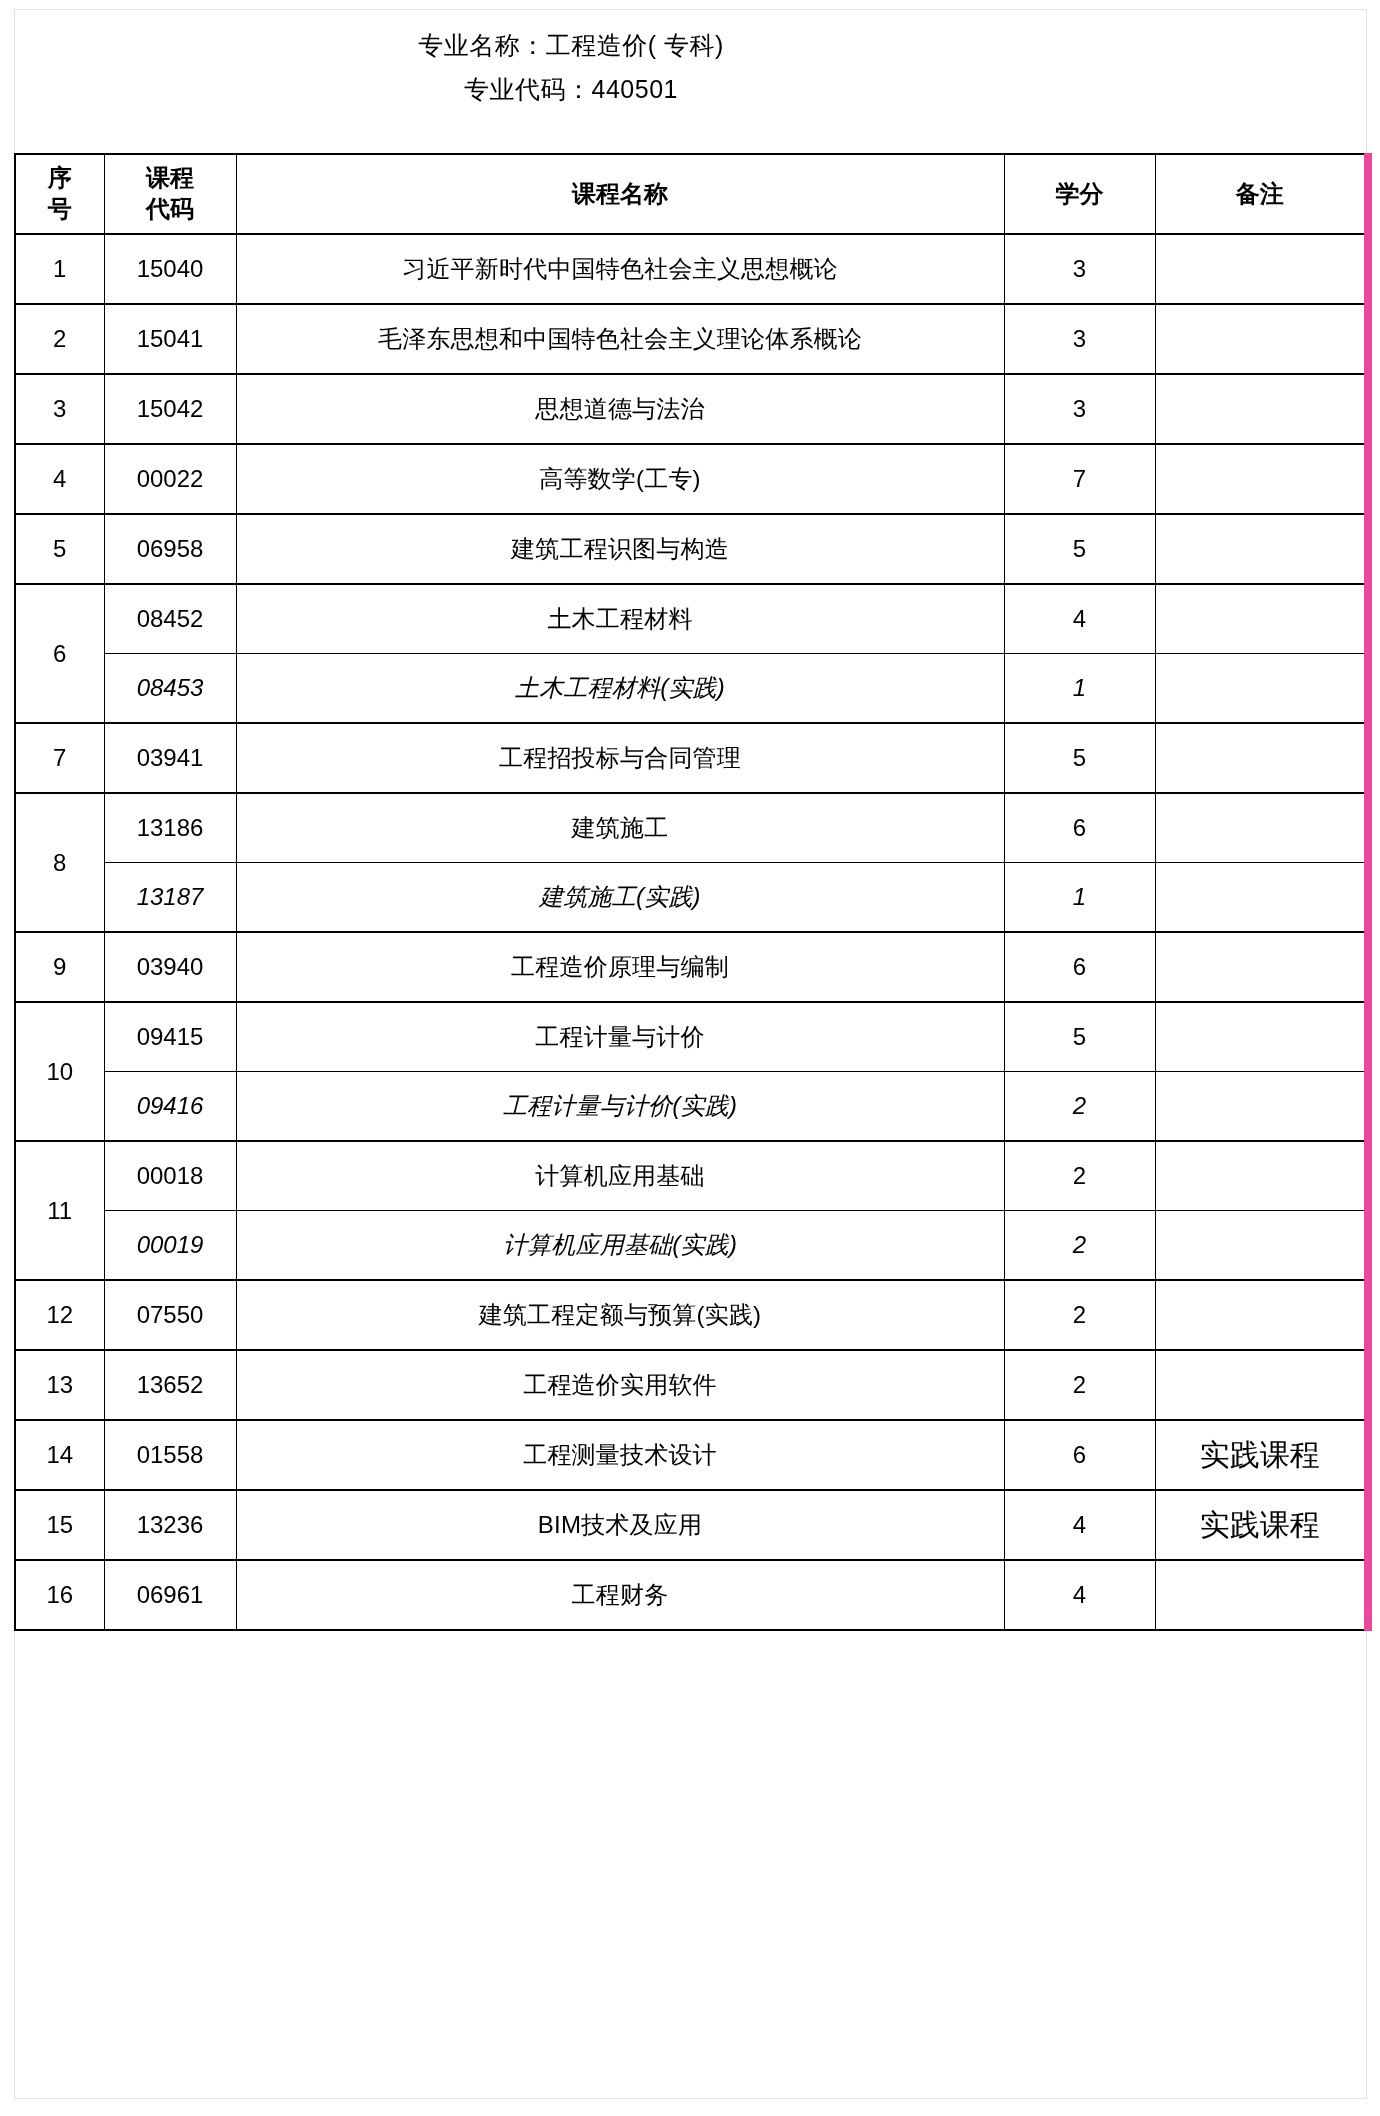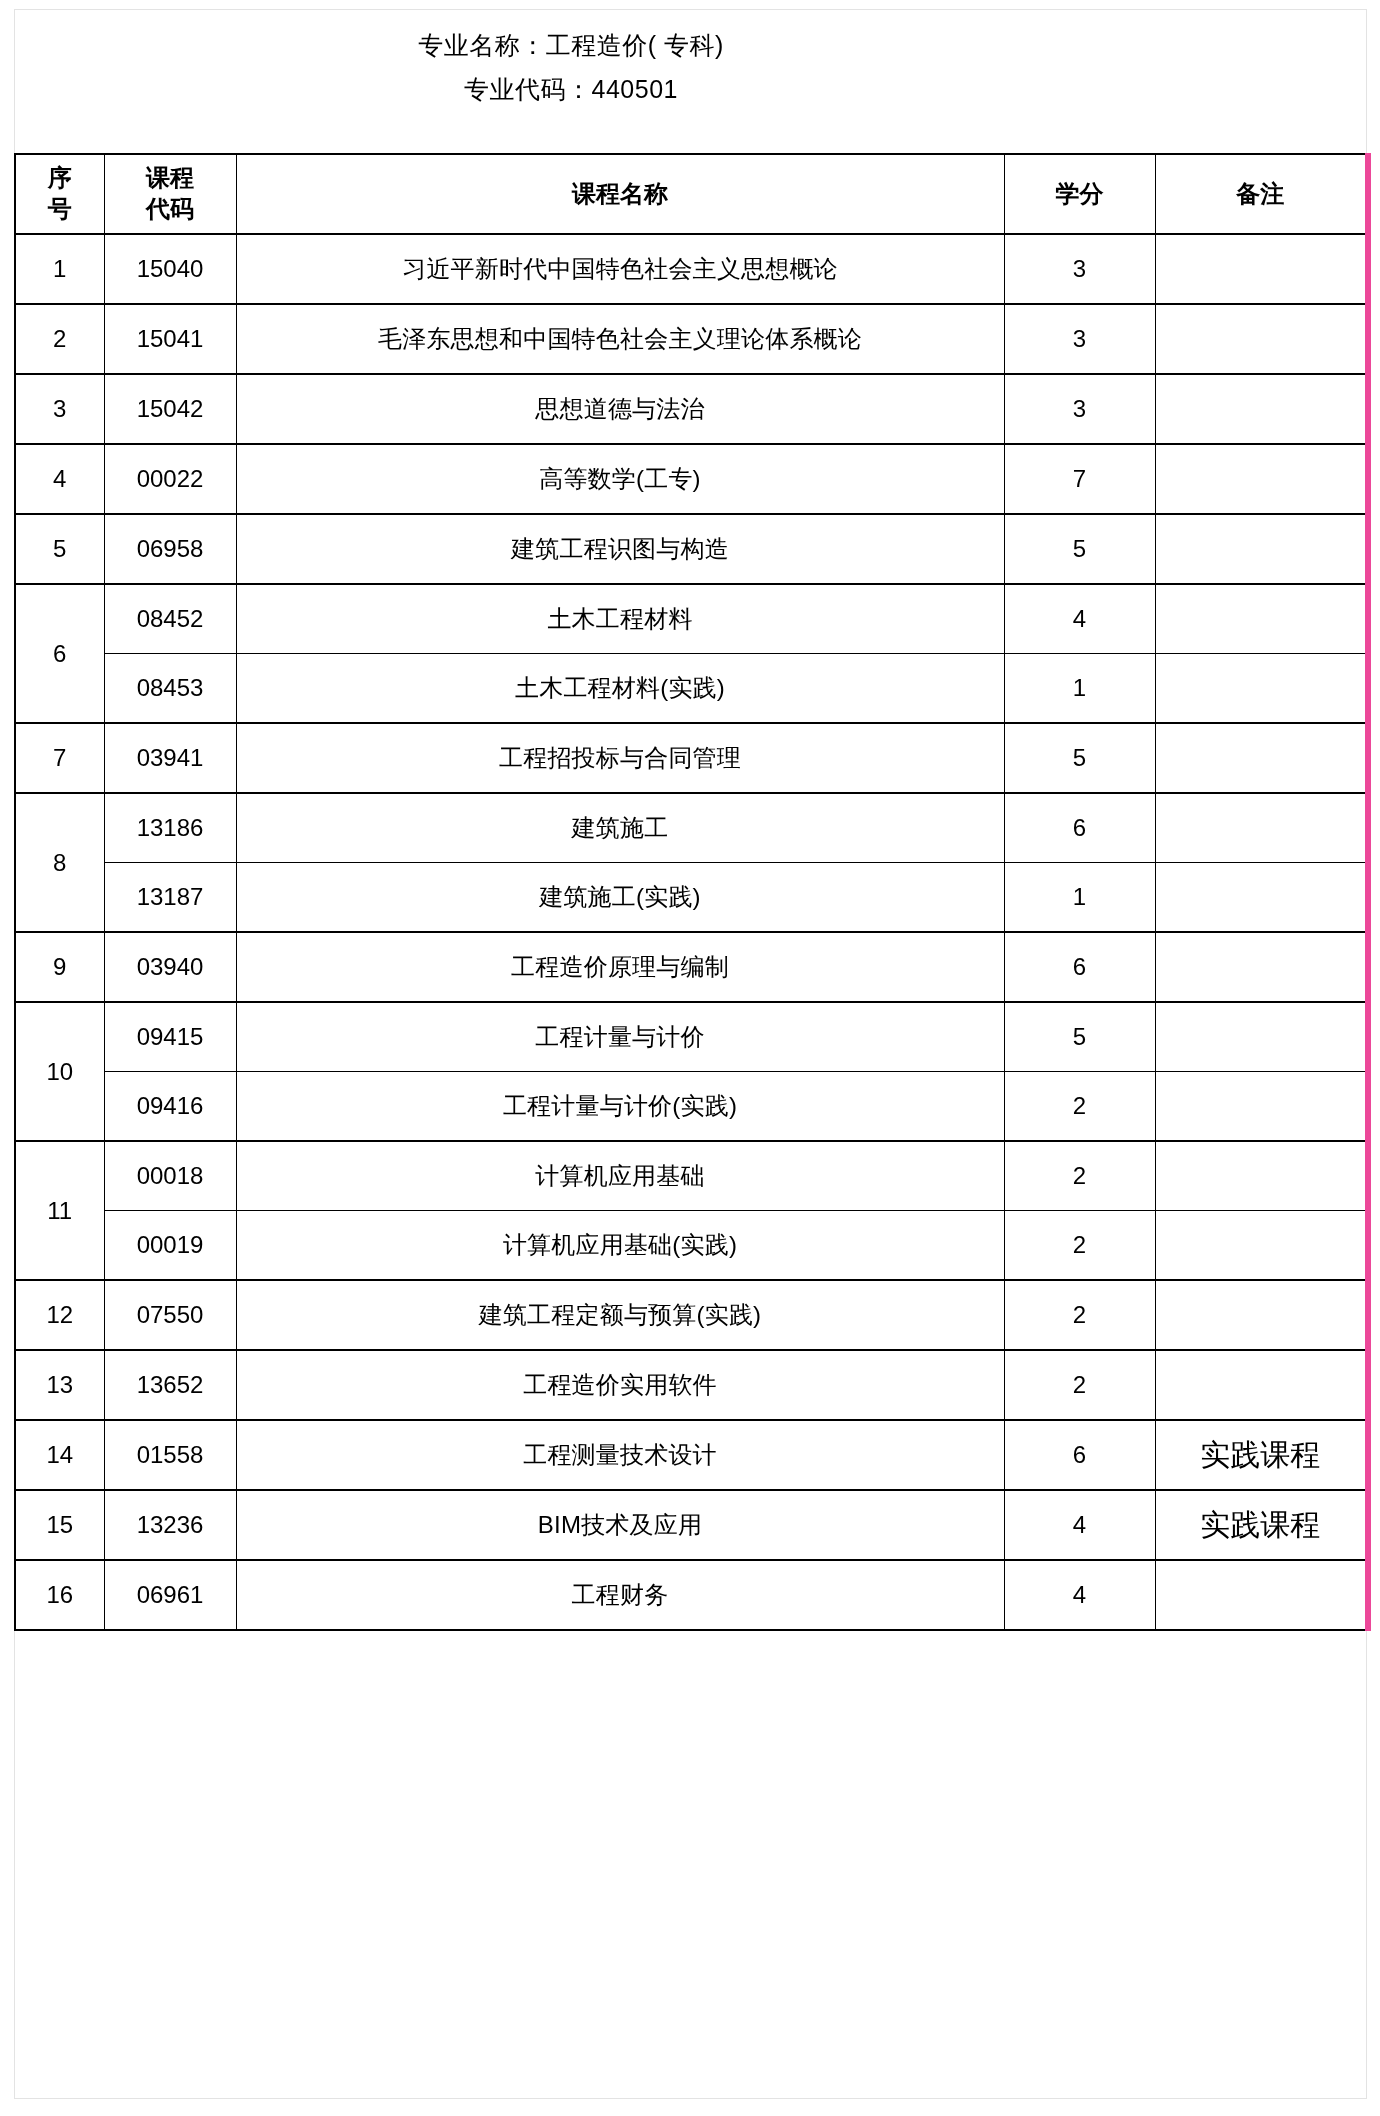--- a/index.html
+++ b/index.html
@@ -85,36 +85,36 @@
     color: #000;
     background: #ffffff;
   }
 
   
   .course-table { border: 2px solid #000; }
   .course-table tr.hdr th { border-top: 2px solid #000; border-bottom: 2px solid #000; }
   .course-table tr.major-top > td { border-top: 2px solid #000; }
   .course-table tr:last-child > td { border-bottom: 2px solid #000; }
   .course-table td.edge-l, .course-table th.edge-l { border-left: 2px solid #000; }
-  .course-table td.edge-r, .course-table th.edge-r { border-right: 6px solid #ec4899; }
+  .course-table td.edge-r, .course-table th.edge-r { border-right: 8px solid #ec4899; }
 
   .hdr th {
     font-weight: bold;
     font-size: 24px;
     height: 78px;
     line-height: 1.28;
   }
   .hdr th .stack { display: block; }
 
   td.seq, td.code, td.cred { font-size: 24px; }
   td.name { font-size: 24px; letter-spacing: 0.2px; margin-left: 19px; }
   td.note { font-size: 30px; }
 
   tr.r-tall td { height: 68px; }
-  tr.r-sub  td { height: 68px; }
+  tr.r-sub  td { height: 68px; font-style: italic; }
 </style>
 </head>
 <body>
 
 <div class="page">
   <div class="sheet"></div>
 
   <div class="title-block">
     <div class="title-line title-line-1">专业名称：工程造价( 专科)</div>
     <div class="title-line title-line-2">专业代码：440501</div>

